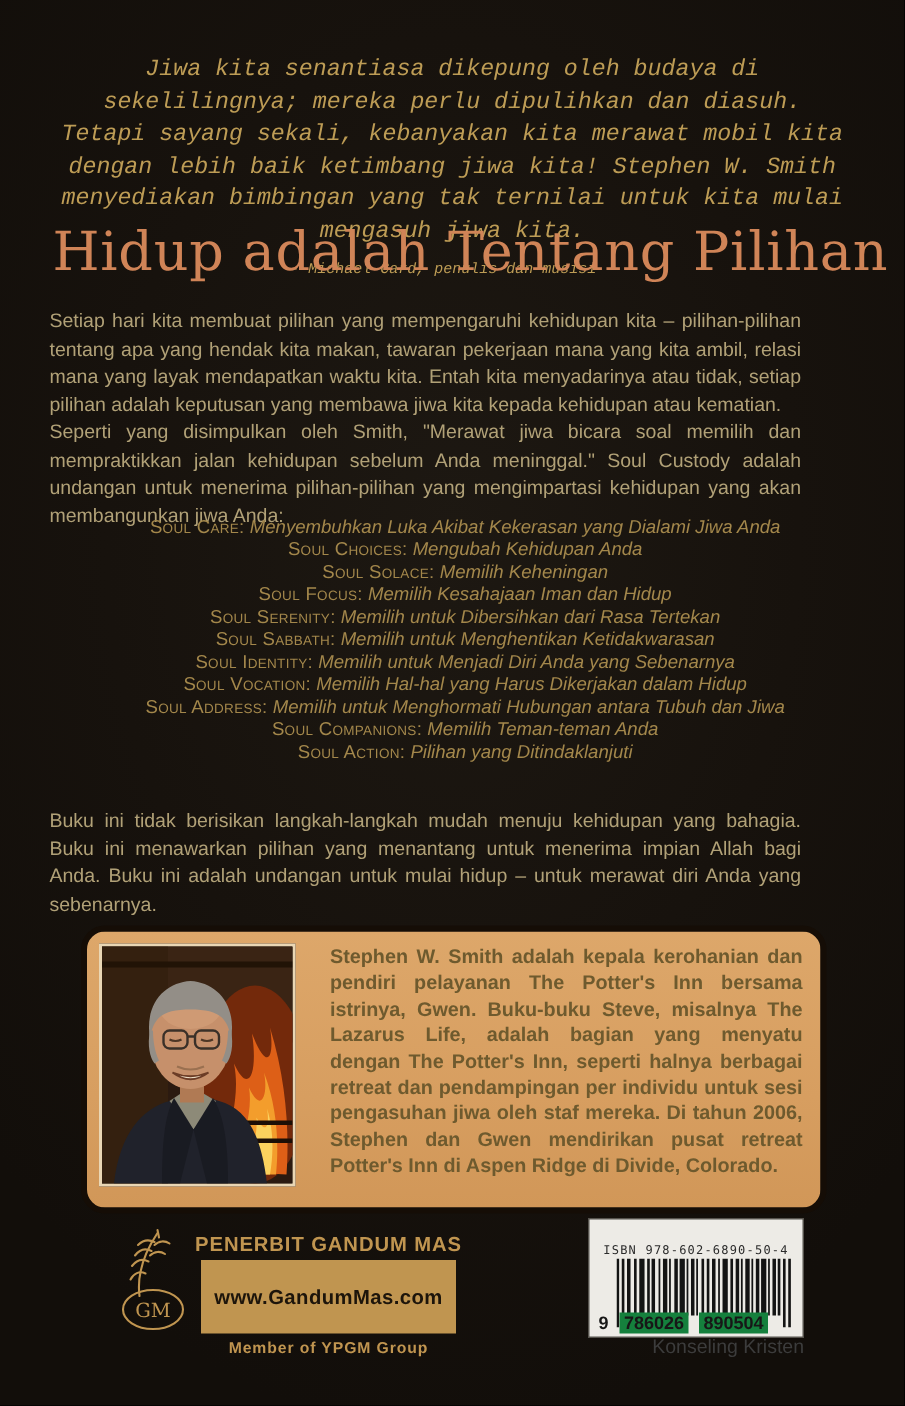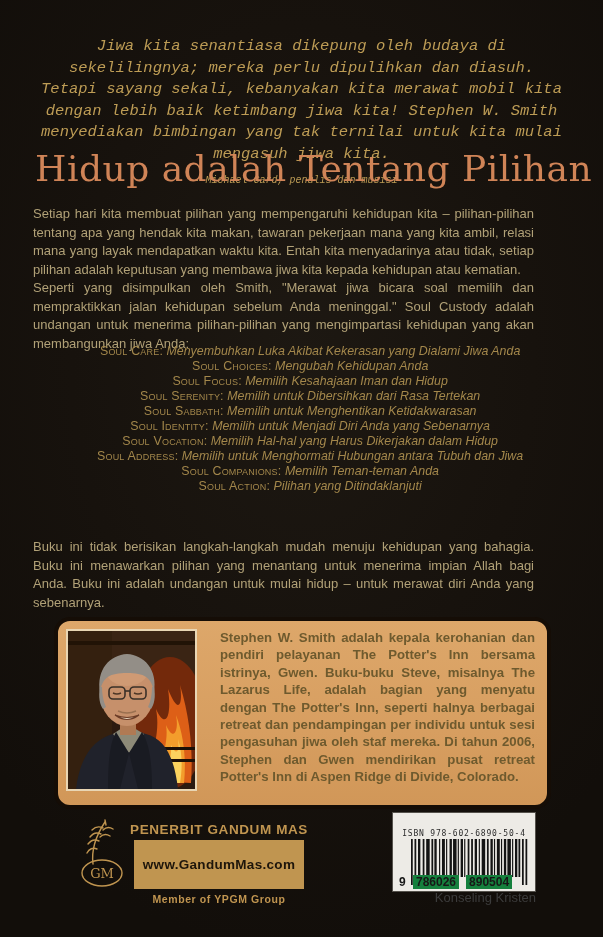--- a/index.html
+++ b/index.html
@@ -67,20 +67,21 @@
   </div>
 
   <div class="title">Hidup adalah Tentang Pilihan</div>
 
   <div class="para p1">Setiap hari kita membuat pilihan yang mempengaruhi kehidupan kita – pilihan-pilihan tentang apa yang hendak kita makan, tawaran pekerjaan mana yang kita ambil, relasi mana yang layak mendapatkan waktu kita. Entah kita menyadarinya atau tidak, setiap pilihan adalah keputusan yang membawa jiwa kita kepada kehidupan atau kematian.</div>
   <div class="para p2">Seperti yang disimpulkan oleh Smith, "Merawat jiwa bicara soal memilih dan mempraktikkan jalan kehidupan sebelum Anda meninggal." Soul Custody adalah undangan untuk menerima pilihan-pilihan yang mengimpartasi kehidupan yang akan membangunkan jiwa Anda:</div>
 
   <div class="soul-list">
     <div class="soul-row"><span class="soul-label">Soul Care:</span> <span class="soul-desc">Menyembuhkan Luka Akibat Kekerasan yang Dialami Jiwa Anda</span></div>
     <div class="soul-row"><span class="soul-label">Soul Choices:</span> <span class="soul-desc">Mengubah Kehidupan Anda</span></div>
+    <div class="soul-row"><span class="soul-label">Soul Solace:</span> <span class="soul-desc">Memilih Keheningan</span></div>
     <div class="soul-row"><span class="soul-label">Soul Focus:</span> <span class="soul-desc">Memilih Kesahajaan Iman dan Hidup</span></div>
     <div class="soul-row"><span class="soul-label">Soul Serenity:</span> <span class="soul-desc">Memilih untuk Dibersihkan dari Rasa Tertekan</span></div>
     <div class="soul-row"><span class="soul-label">Soul Sabbath:</span> <span class="soul-desc">Memilih untuk Menghentikan Ketidakwarasan</span></div>
     <div class="soul-row"><span class="soul-label">Soul Identity:</span> <span class="soul-desc">Memilih untuk Menjadi Diri Anda yang Sebenarnya</span></div>
     <div class="soul-row"><span class="soul-label">Soul Vocation:</span> <span class="soul-desc">Memilih Hal-hal yang Harus Dikerjakan dalam Hidup</span></div>
     <div class="soul-row"><span class="soul-label">Soul Address:</span> <span class="soul-desc">Memilih untuk Menghormati Hubungan antara Tubuh dan Jiwa</span></div>
     <div class="soul-row"><span class="soul-label">Soul Companions:</span> <span class="soul-desc">Memilih Teman-teman Anda</span></div>
     <div class="soul-row"><span class="soul-label">Soul Action:</span> <span class="soul-desc">Pilihan yang Ditindaklanjuti</span></div>
   </div>
 

